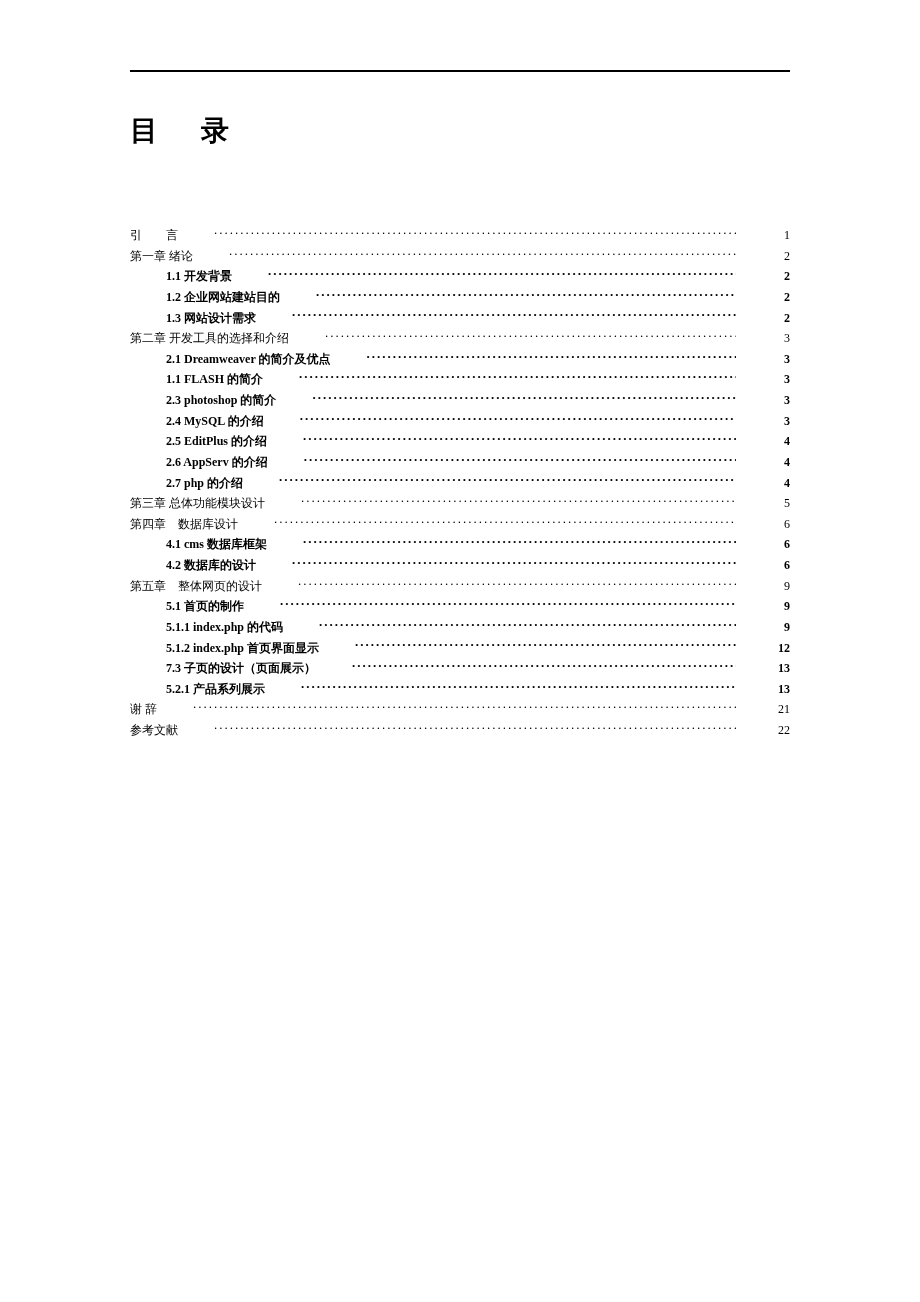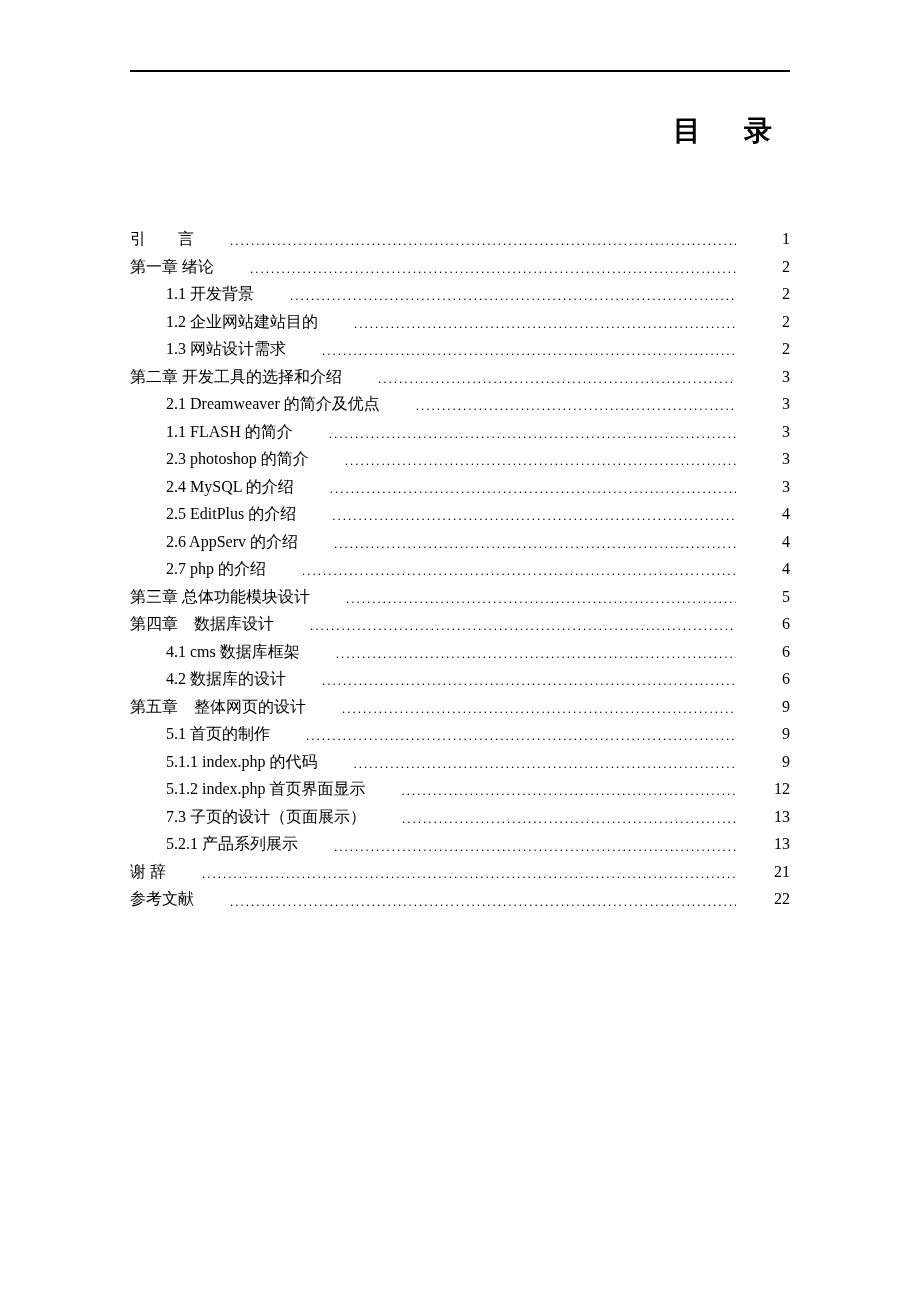--- a/index.html
+++ b/index.html
@@ -16,40 +16,41 @@
       position: relative;
     }
     .page {
       padding: 70px 130px 0 130px;
     }
     .divider {
       border-top: 2px solid #000;
       margin-bottom: 40px;
     }
     .title {
-      text-align: right;
+      text-align: left;
       font-size: 28px;
       font-weight: bold;
       letter-spacing: 18px;
       margin-bottom: 75px;
       font-family: "SimSun", "宋体", serif;
     }
     .toc-line {
       display: flex;
-      align-items: flex-end;
-      font-size: 16px;
+      align-items: center;
+      font-size: 12px;
       line-height: 1.72;
       white-space: nowrap;
       gap: 34px;
     }
     .toc-line.level-0 {
       padding-left: 0;
     }
     .toc-line.level-1 {
       padding-left: 36px;
+      font-weight: bold;
     }
     .toc-label {
       flex-shrink: 0;
     }
     .toc-dots {
       flex: 1;
       overflow: hidden;
       position: relative;
       margin: 0 2px;
       height: 1em;

